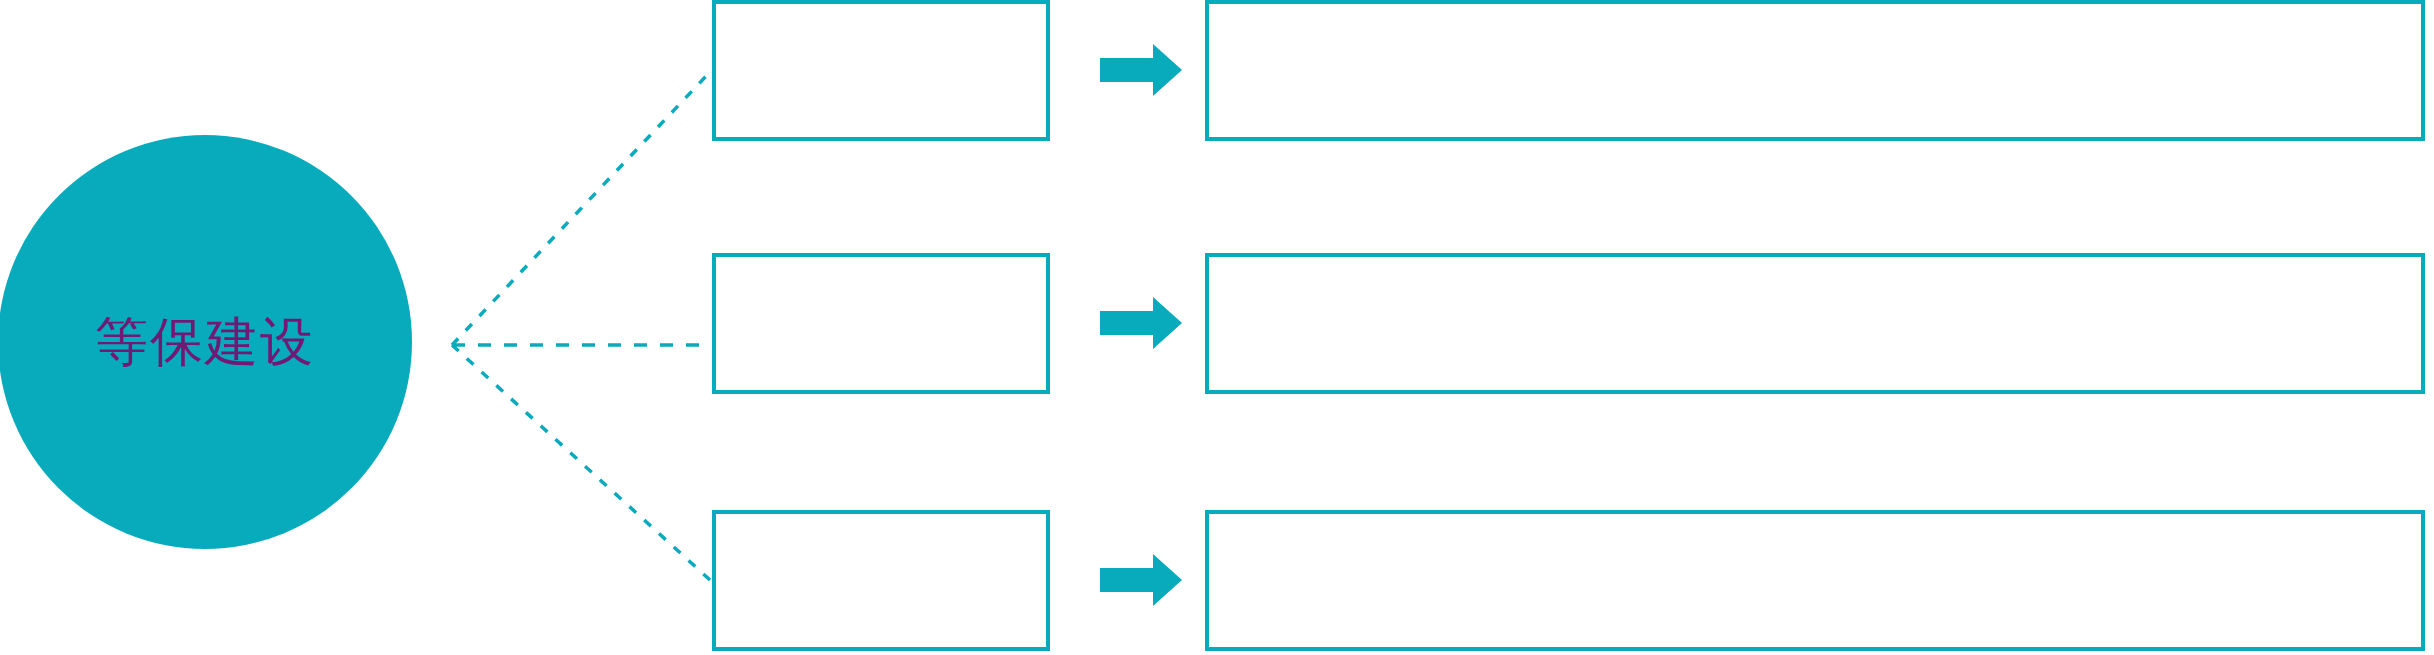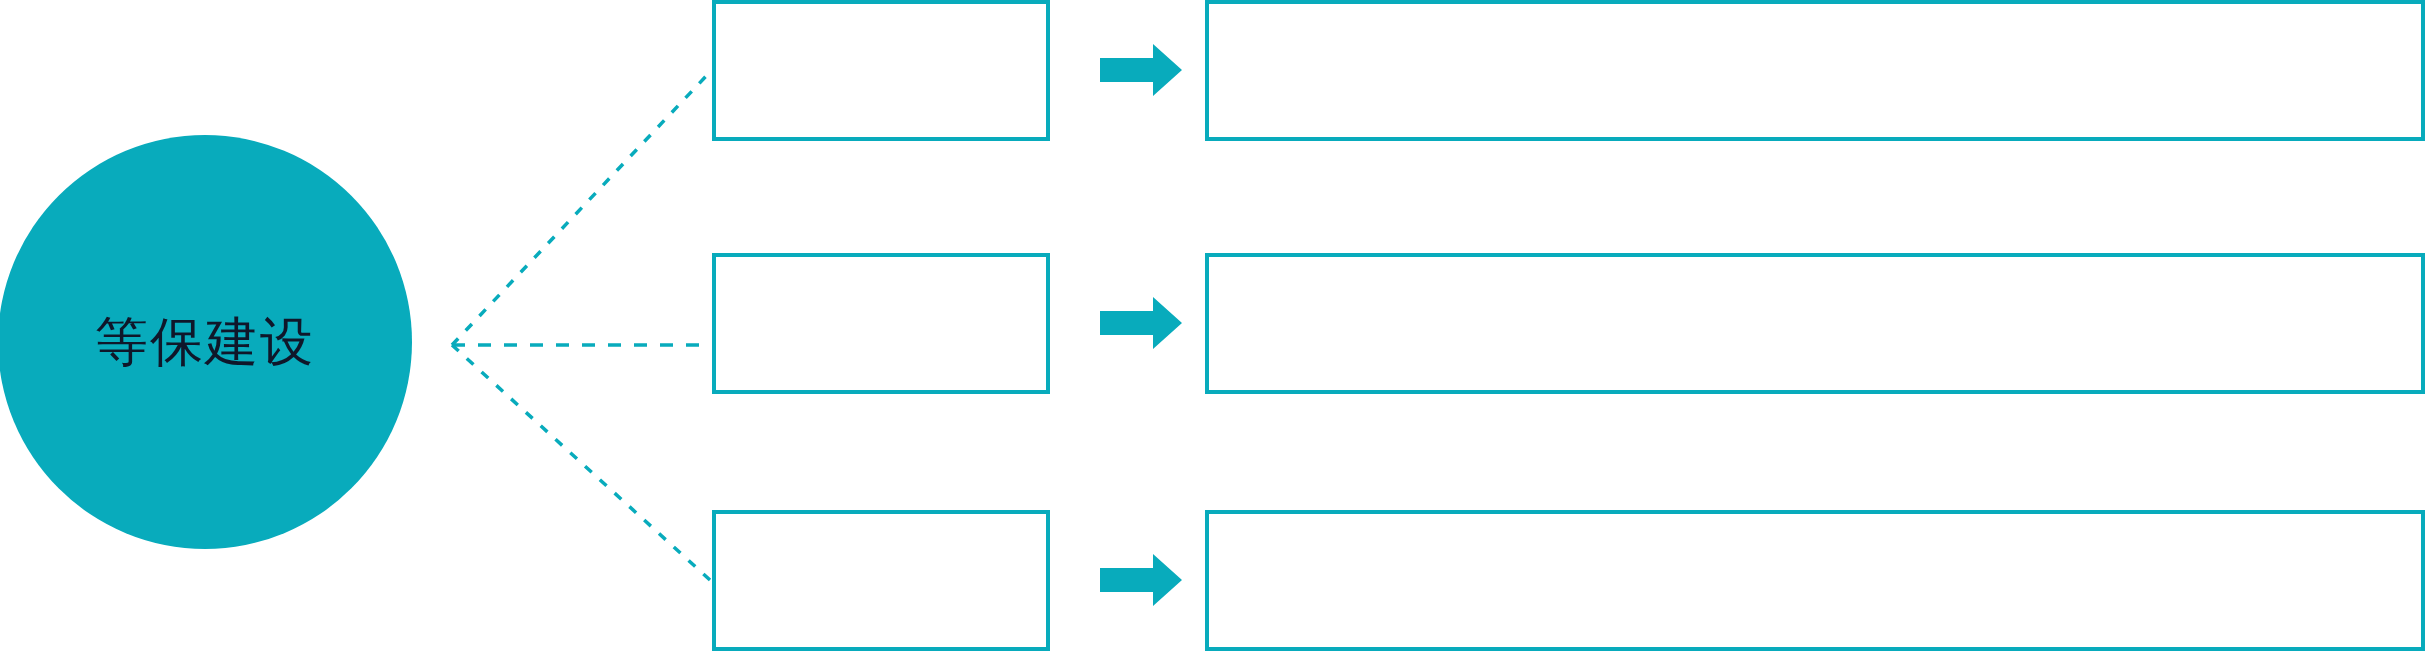--- a/index.html
+++ b/index.html
@@ -39,21 +39,21 @@
     height: 414px;
     border-radius: 50%;
     background: #08abbc;
     display: flex;
     flex-direction: column;
     align-items: center;
     justify-content: center;
     box-sizing: border-box;
   }
   .hub-line {
-    color: #0f172a;
+    color: #701a75;
     font-size: 53px;
     line-height: 1.30;
     letter-spacing: 2px;
     font-weight: 400;
     white-space: nowrap;
     text-align: center;
   }
 
   
   .row {

